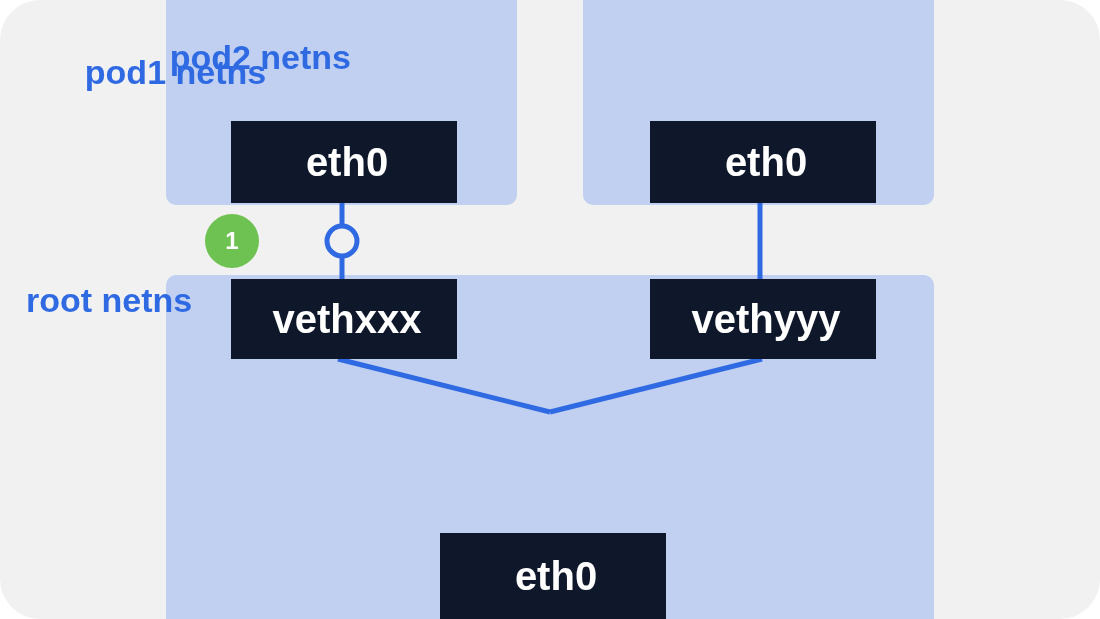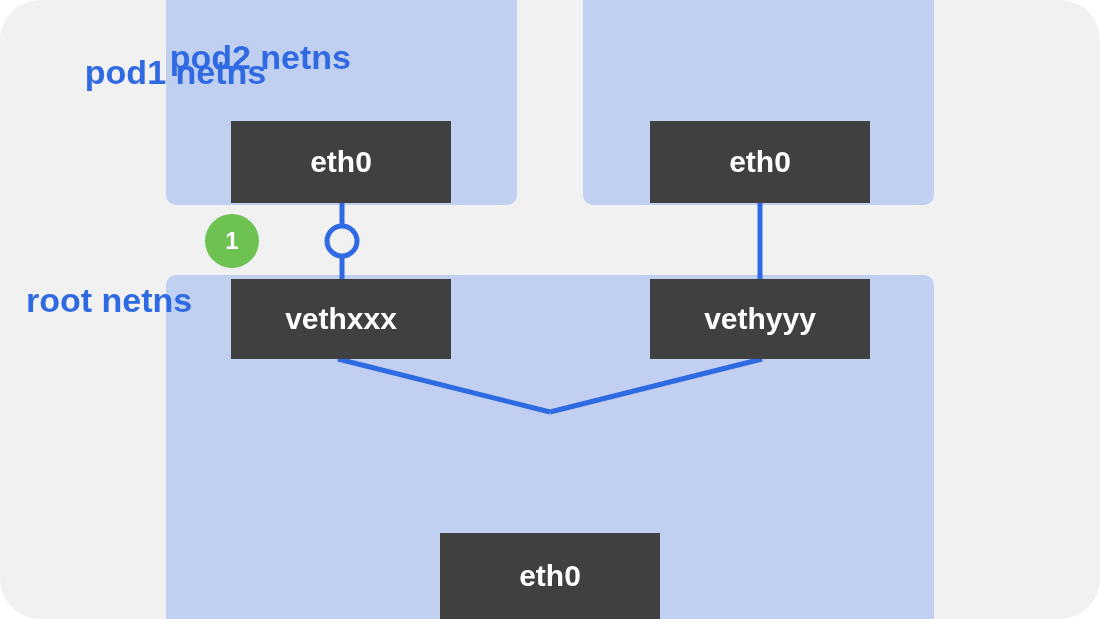--- a/index.html
+++ b/index.html
@@ -32,27 +32,28 @@
     font-size: 34px;
     line-height: 1;
     white-space: nowrap;
   }
   #pod1-title { left: 0; top: 55px; width: 351px; text-align: center; }
   #pod2-title { left: 0; top: 40px; width: 351px; text-align: right; }
   #root-title { left: 26px; top: 283px; text-align: center; }
 
   .node-box {
     position: absolute;
-    background: #404040;
+    background: #0f172a;
     color: #ffffff;
-    font-size: 30px;
+    font-size: 40px;
     display: flex;
     align-items: center;
     justify-content: center;
     line-height: 1;
+    padding-left: 6px;
   }
   #pod1-eth0  { left: 231px; top: 121px; width: 220px; height: 82px; }
   #pod2-eth0  { left: 650px; top: 121px; width: 220px; height: 82px; }
   #vethxxx    { left: 231px; top: 279px; width: 220px; height: 80px; }
   #vethyyy    { left: 650px; top: 279px; width: 220px; height: 80px; }
   #cbr0       { left: 440px; top: 412px; width: 220px; height: 86px; }
   #root-eth0  { left: 440px; top: 533px; width: 220px; height: 86px; }
 
   #links {
     position: absolute;

